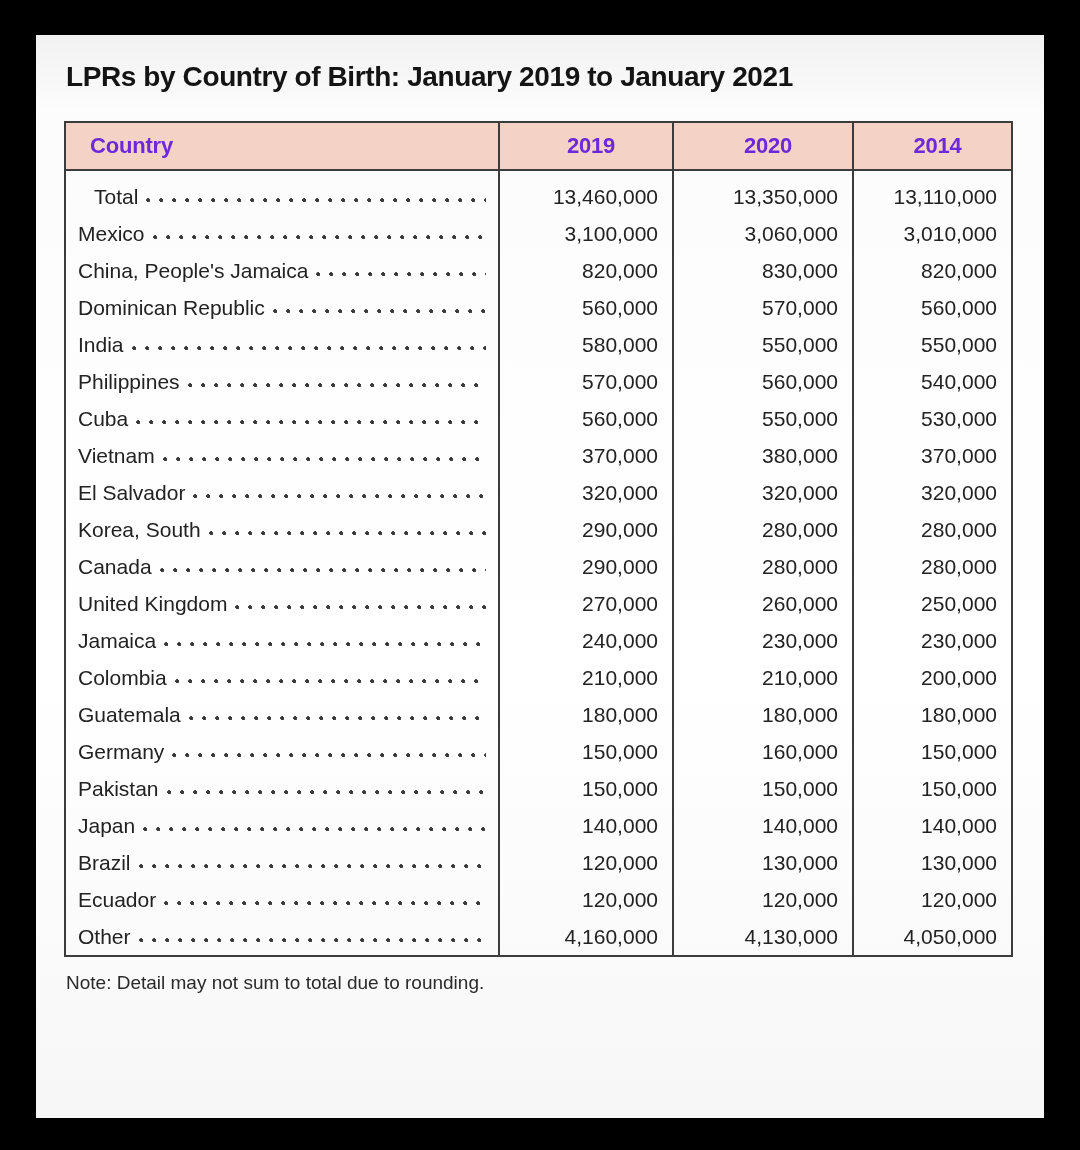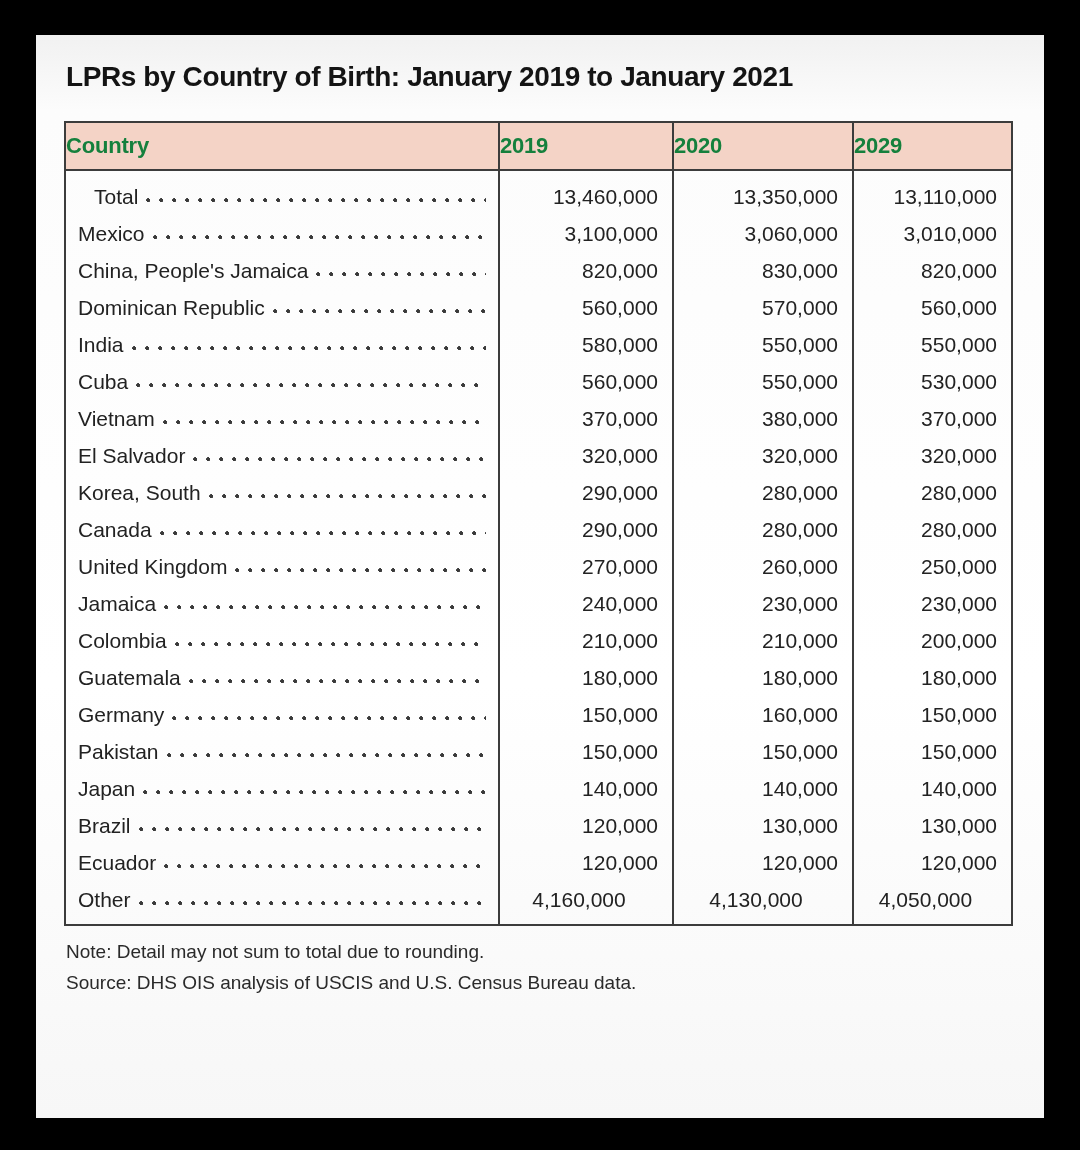--- a/index.html
+++ b/index.html
@@ -44,26 +44,26 @@
   table.lpr col.c-y1 { width: 174px; }
   table.lpr col.c-y2 { width: 180px; }
   table.lpr col.c-y3 { width: 159px; }
 
   table.lpr thead th {
     background: #f4d3c6;
     border: 2px solid #3c3c3c;
     height: 46px;
     font-size: 22px;
     font-weight: 700;
-    color: #15803d;
-    padding: 0 14px 0 0;
+    color: #6d28d9;
+    padding: 0 14px 0 24px;
     letter-spacing: -0.2px;
   }
   table.lpr thead th.h-country { text-align: left; }
-  table.lpr thead th.h-year { text-align: left; }
+  table.lpr thead th.h-year { text-align: center; }
 
   table.lpr tbody td {
     height: 37px;
     font-size: 21px;
     color: #222222;
     padding: 0;
     vertical-align: middle;
   }
   table.lpr tbody td.c-cell {
     border-left: 2px solid #3c3c3c;
@@ -90,21 +90,21 @@
     background-position: left center;
   }
   table.lpr tbody td.n-cell {
     border-left: 2px solid #3c3c3c;
     text-align: right;
     padding-right: 14px;
     font-variant-numeric: tabular-nums;
   }
   table.lpr tbody td.n-last { border-right: 2px solid #3c3c3c; margin-left: 8px; }
   table.lpr tbody tr:first-child td { padding-top: 7px; }
-  table.lpr tbody tr:last-child td { border-bottom: 2px solid #3c3c3c; padding-bottom: 6px; text-align: center; }
+  table.lpr tbody tr:last-child td { border-bottom: 2px solid #3c3c3c; padding-bottom: 0; }
 
   .footnotes {
     margin: 10px 0 0 2px;
     font-size: 19px;
     line-height: 31px;
     color: #2a2a2a;
   }
   .footnotes div { margin: 0; }
 </style>
 </head>
@@ -120,21 +120,21 @@
         <col class="c-country">
           <col class="c-y1">
           <col class="c-y2">
           <col class="c-y3">
       </colgroup>
       <thead>
         <tr>
           <th class="h-country">Country</th>
           <th class="h-year">2019</th>
           <th class="h-year">2020</th>
-          <th class="h-year">2029</th>
+          <th class="h-year">2014</th>
         </tr>
       </thead>
       <tbody>
           <tr>
             <td class="c-cell indent">
               <span class="cwrap">
                 <span class="cname">Total</span>
                 <span class="leader"></span>
               </span>
             </td>
@@ -182,20 +182,31 @@
                 <span class="leader"></span>
               </span>
             </td>
             <td class="n-cell">580,000</td>
             <td class="n-cell">550,000</td>
             <td class="n-cell n-last">550,000</td>
           </tr>
           <tr>
             <td class="c-cell">
               <span class="cwrap">
+                <span class="cname">Philippines</span>
+                <span class="leader"></span>
+              </span>
+            </td>
+            <td class="n-cell">570,000</td>
+            <td class="n-cell">560,000</td>
+            <td class="n-cell n-last">540,000</td>
+          </tr>
+          <tr>
+            <td class="c-cell">
+              <span class="cwrap">
                 <span class="cname">Cuba</span>
                 <span class="leader"></span>
               </span>
             </td>
             <td class="n-cell">560,000</td>
             <td class="n-cell">550,000</td>
             <td class="n-cell n-last">530,000</td>
           </tr>
           <tr>
             <td class="c-cell">
@@ -349,17 +360,16 @@
             </td>
             <td class="n-cell">4,160,000</td>
             <td class="n-cell">4,130,000</td>
             <td class="n-cell n-last">4,050,000</td>
           </tr>
         </tbody>
     </table>
 
     <div class="footnotes">
       <div>Note: Detail may not sum to total due to rounding.</div>
-      <div>Source: DHS OIS analysis of USCIS and U.S. Census Bureau data.</div>
     </div>
 
   </div>
 </div>
 
 </body></html>

